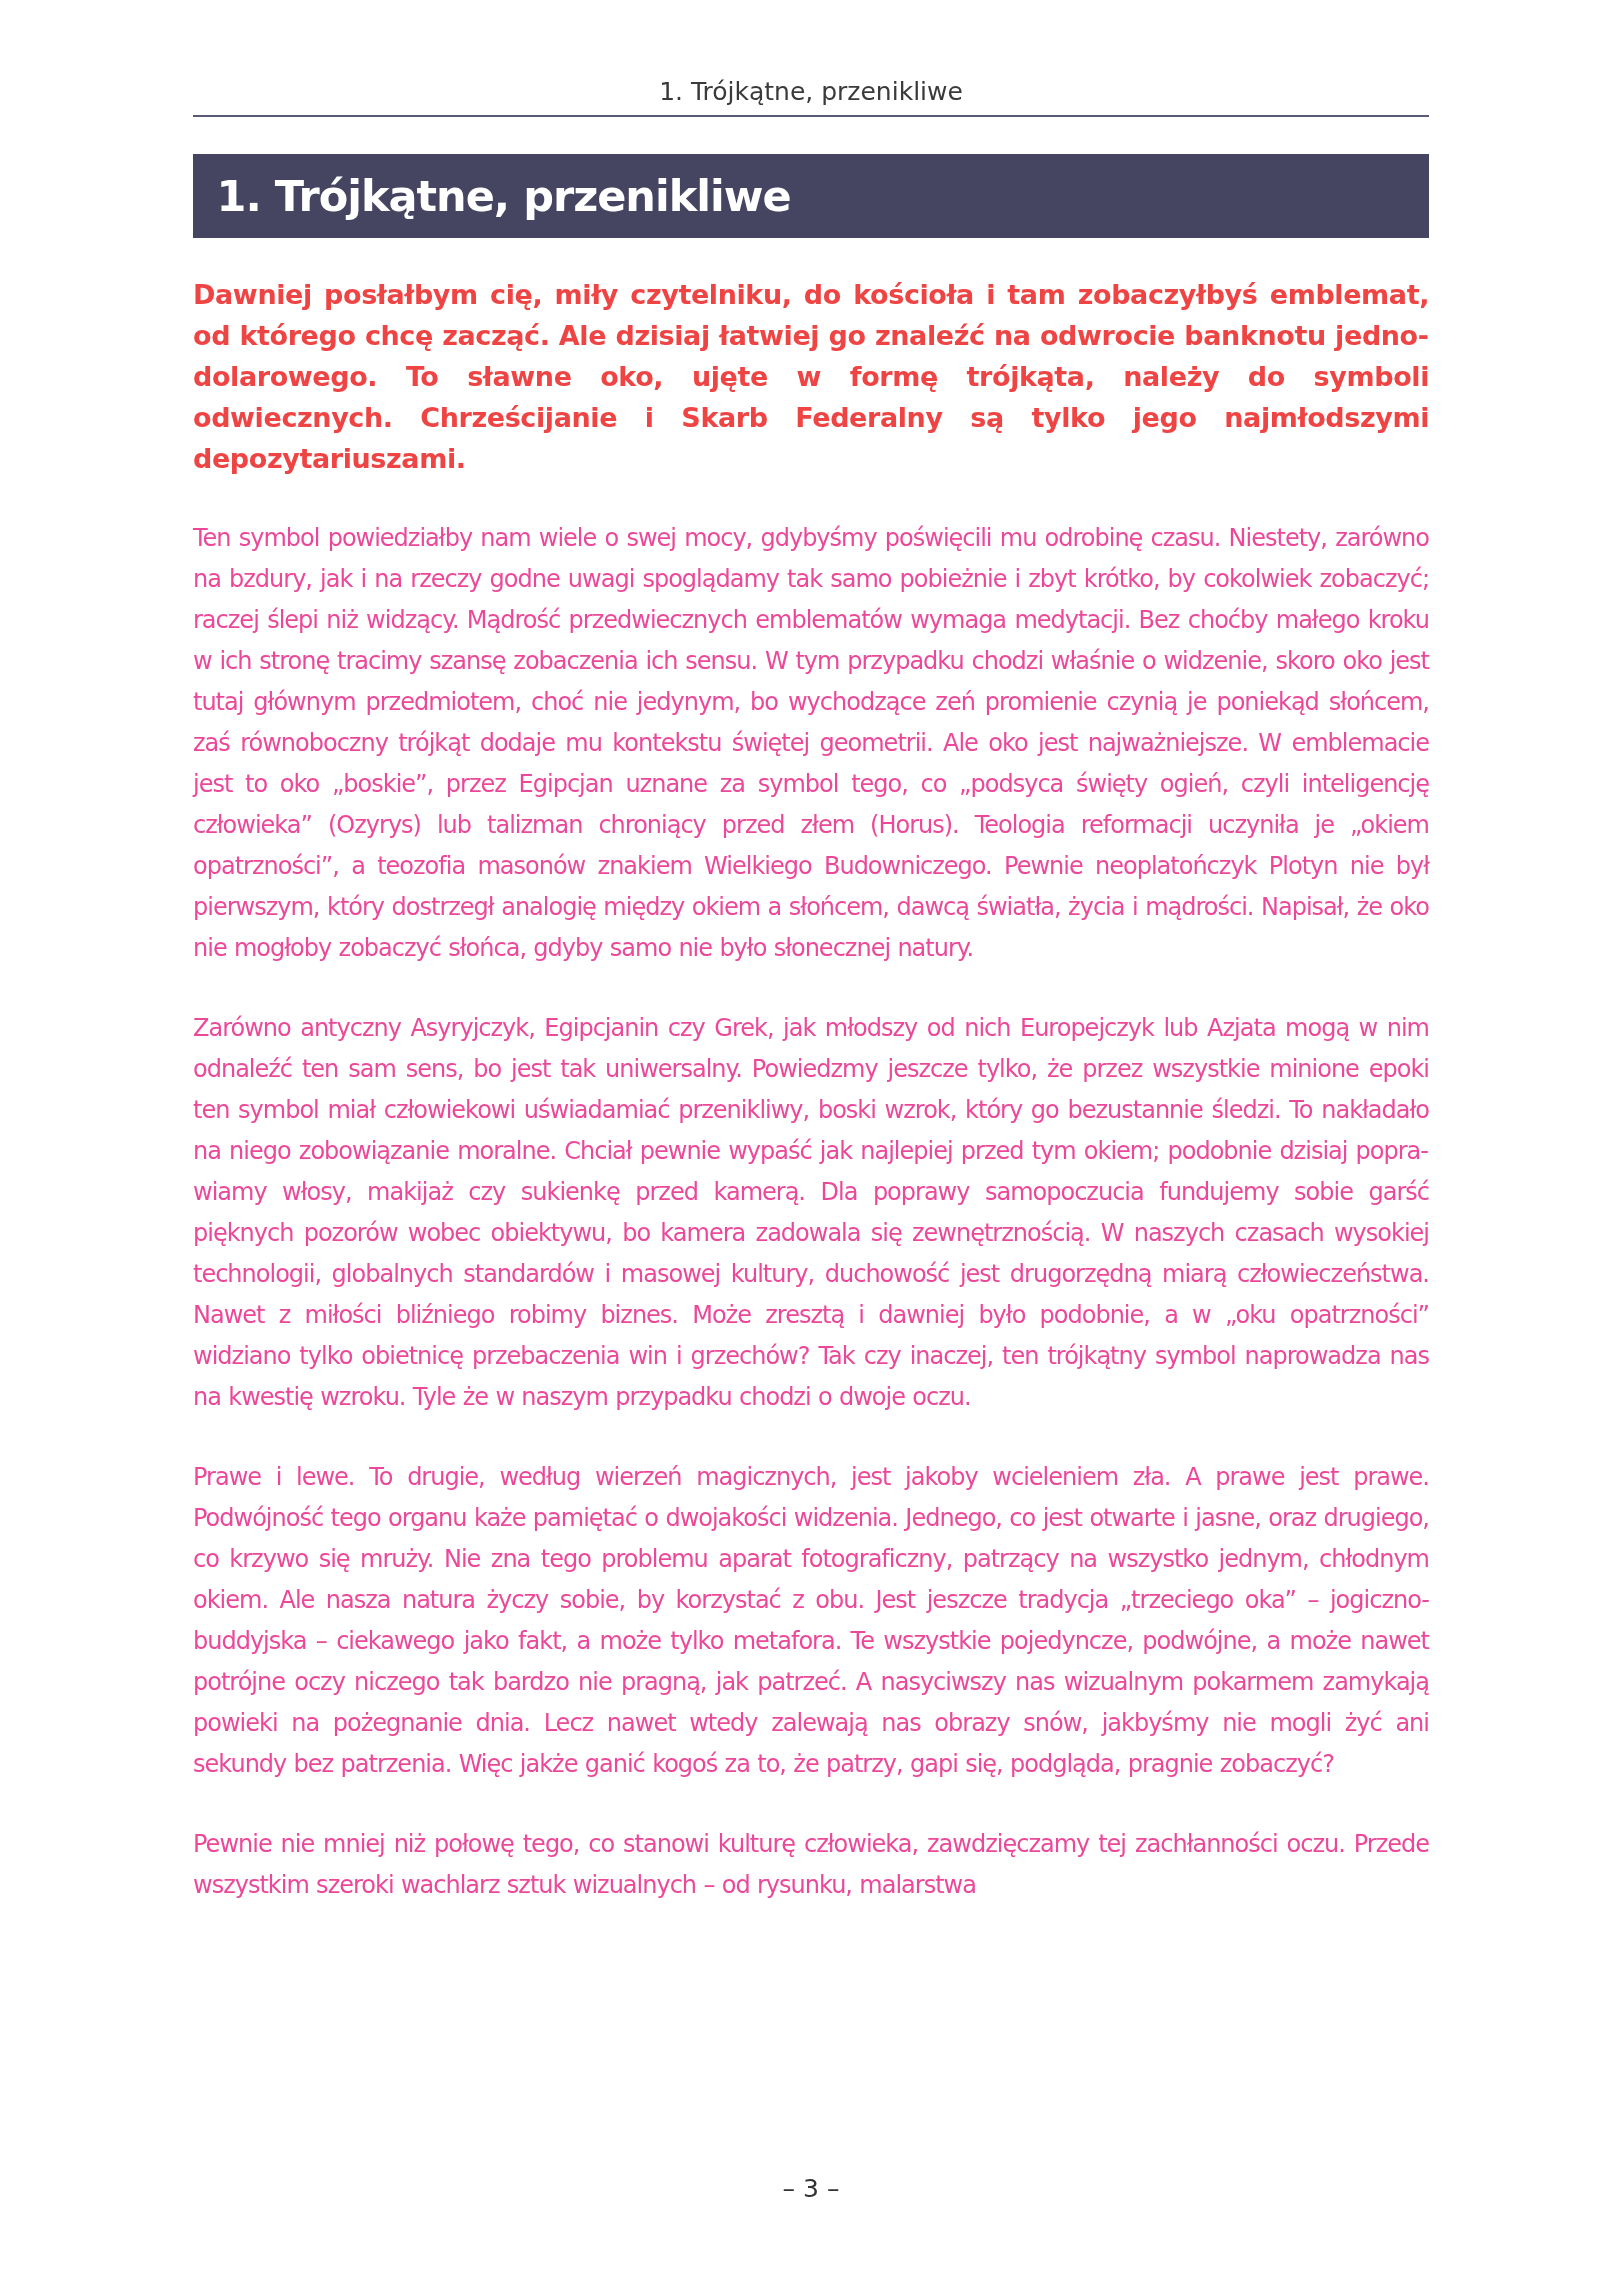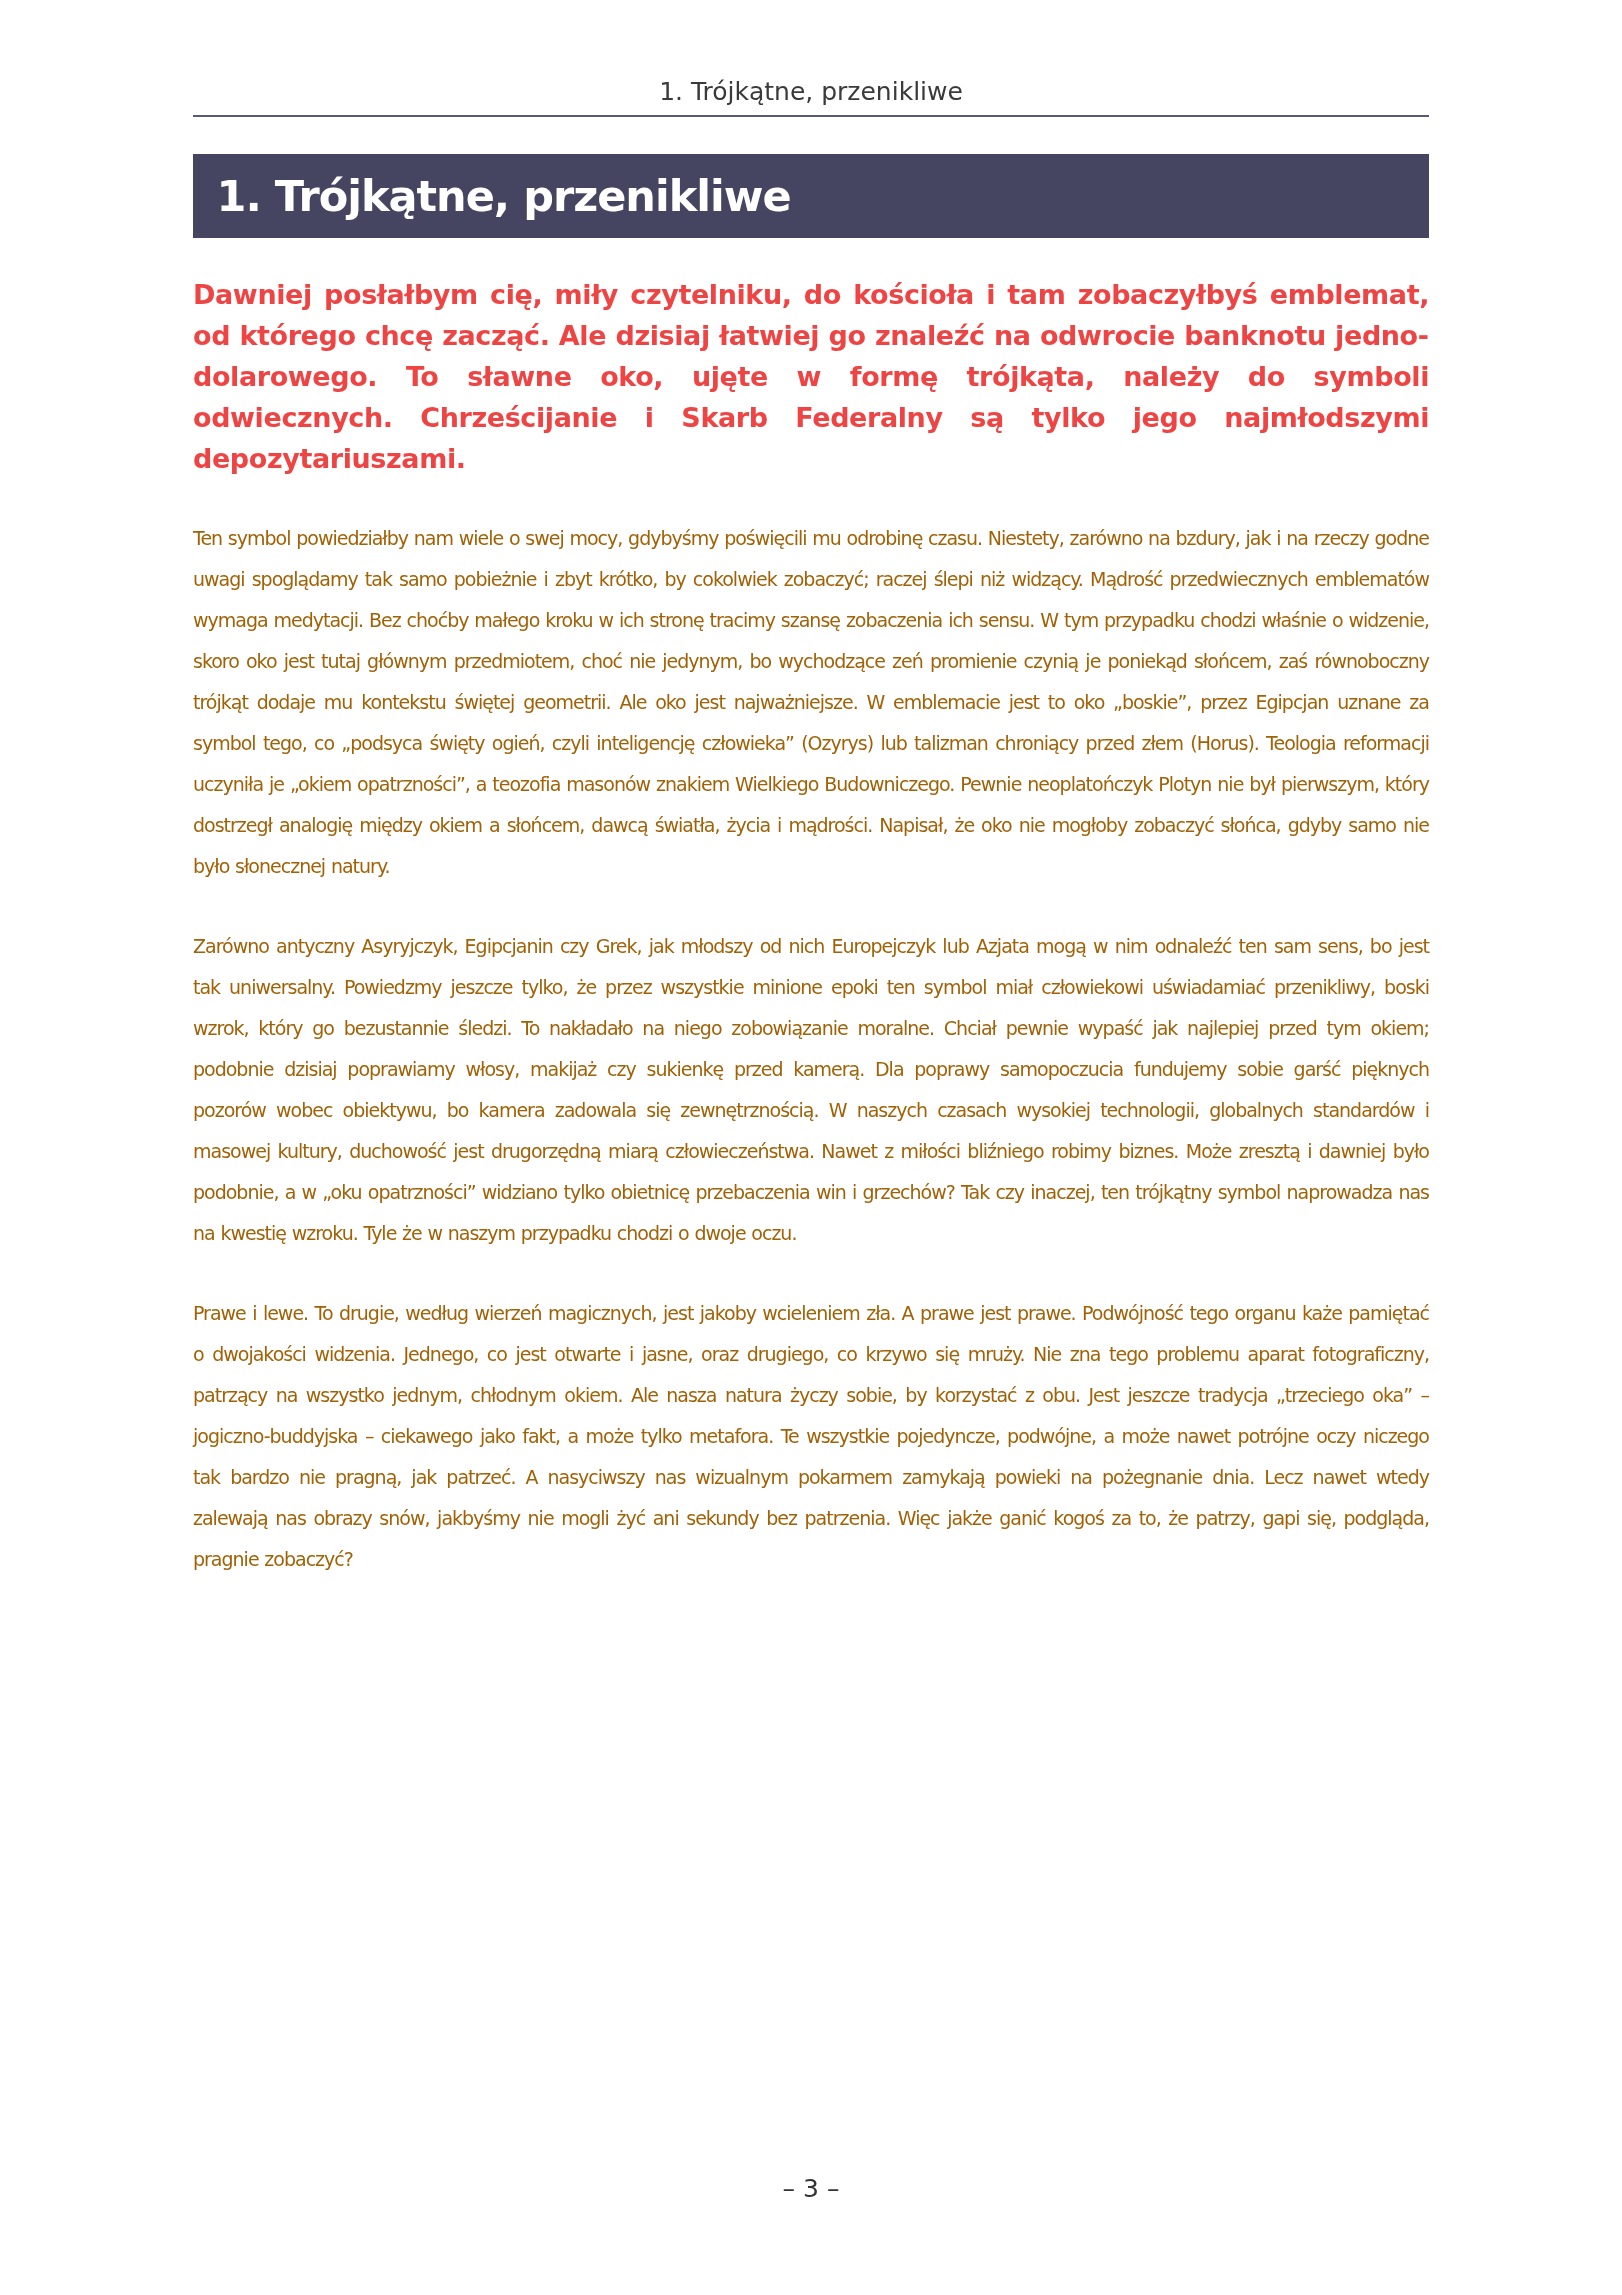--- a/index.html
+++ b/index.html
@@ -71,26 +71,26 @@
       color: #ef4444;
       font-weight: bold;
       font-size: 27px;
       line-height: 41px;
       text-align: justify;
       letter-spacing: -0.4px;
       hyphens: manual;
     }
     .para {
       margin: 0 0 39px 0;
-      font-size: 19px;
+      font-size: 24px;
       line-height: 41px;
       text-align: justify;
       letter-spacing: -1px;
       word-spacing: 0.7px;
-      color: #a16207;
+      color: #ec4899;
     }
     .page-number {
       position: absolute;
       top: 2174px;
       left: 0;
       width: 100%;
       text-align: center;
       font-size: 25px;
       color: #333333;
     }
@@ -110,18 +110,19 @@
 
   <div class="content">
     <p class="lead">Dawniej posłałbym cię, miły czytelniku, do kościoła i tam zobaczyłbyś emblemat, od którego chcę zacząć. Ale dzisiaj łatwiej go znaleźć na odwrocie banknotu jedno­dolarowego. To sławne oko, ujęte w formę trójkąta, należy do symboli odwiecznych. Chrześcijanie i Skarb Federalny są tylko jego najmłodszymi depozytariuszami.</p>
 
     <p class="para">Ten symbol powiedziałby nam wiele o swej mocy, gdybyśmy poświęcili mu odrobinę czasu. Niestety, zarówno na bzdury, jak i na rzeczy godne uwagi spoglądamy tak samo pobieżnie i zbyt krótko, by cokolwiek zobaczyć; raczej ślepi niż widzący. Mądrość przedwiecznych emblematów wymaga medytacji. Bez choćby małego kroku w ich stronę tracimy szansę zobaczenia ich sensu. W tym przypadku chodzi właśnie o widzenie, skoro oko jest tutaj głównym przedmiotem, choć nie jedynym, bo wychodzące zeń promienie czynią je ponie­kąd słońcem, zaś równoboczny trójkąt dodaje mu kontekstu świętej geometrii. Ale oko jest najważniejsze. W emblemacie jest to oko „boskie”, przez Egipcjan uznane za symbol tego, co „podsyca święty ogień, czyli inteligencję człowieka” (Ozyrys) lub talizman chro­niący przed złem (Horus). Teologia reformacji uczyniła je „okiem opatrzności”, a teozofia masonów znakiem Wielkiego Budowniczego. Pewnie neoplatończyk Plotyn nie był pierw­szym, który dostrzegł analogię między okiem a słońcem, dawcą światła, życia i mądrości. Napisał, że oko nie mogłoby zobaczyć słońca, gdyby samo nie było słonecznej natury.</p>
 
     <p class="para">Zarówno antyczny Asyryjczyk, Egipcjanin czy Grek, jak młodszy od nich Europejczyk lub Azjata mogą w nim odnaleźć ten sam sens, bo jest tak uniwersalny. Powiedzmy jeszcze tylko, że przez wszystkie minione epoki ten symbol miał człowiekowi uświadamiać prze­nikliwy, boski wzrok, który go bezustannie śledzi. To nakładało na niego zobowiązanie moralne. Chciał pewnie wypaść jak najlepiej przed tym okiem; podobnie dzisiaj popra­wiamy włosy, makijaż czy sukienkę przed kamerą. Dla poprawy samopoczucia fundujemy sobie garść pięknych pozorów wobec obiektywu, bo kamera zadowala się zewnętrzno­ścią. W naszych czasach wysokiej technologii, globalnych standardów i masowej kultury, duchowość jest drugorzędną miarą człowieczeństwa. Nawet z miłości bliźniego robimy biznes. Może zresztą i dawniej było podobnie, a w „oku opatrzności” widziano tylko obiet­nicę przebaczenia win i grzechów? Tak czy inaczej, ten trójkątny symbol naprowadza nas na kwestię wzroku. Tyle że w naszym przypadku chodzi o dwoje oczu.</p>
 
     <p class="para">Prawe i lewe. To drugie, według wierzeń magicznych, jest jakoby wcieleniem zła. A prawe jest prawe. Podwójność tego organu każe pamiętać o dwojakości widzenia. Jednego, co jest otwarte i jasne, oraz drugiego, co krzywo się mruży. Nie zna tego problemu aparat foto­graficzny, patrzący na wszystko jednym, chłodnym okiem. Ale nasza natura życzy sobie, by korzystać z obu. Jest jeszcze tradycja „trzeciego oka” – jogiczno-buddyjska – ciekawego jako fakt, a może tylko metafora. Te wszystkie pojedyncze, podwójne, a może nawet potrójne oczy niczego tak bardzo nie pragną, jak patrzeć. A nasyciwszy nas wizualnym pokarmem zamykają powieki na pożegnanie dnia. Lecz nawet wtedy zalewają nas obrazy snów, jakbyśmy nie mogli żyć ani sekundy bez patrzenia. Więc jakże ganić kogoś za to, że patrzy, gapi się, podgląda, pragnie zobaczyć?</p>
 
+    <p class="para">Pewnie nie mniej niż połowę tego, co stanowi kulturę człowieka, zawdzięczamy tej zachłan­ności oczu. Przede wszystkim szeroki wachlarz sztuk wizualnych – od rysunku, malarstwa</p>
   </div>
 
   <div class="page-number">– 3 –</div>
 
 </div>
 
 
 </body></html>

